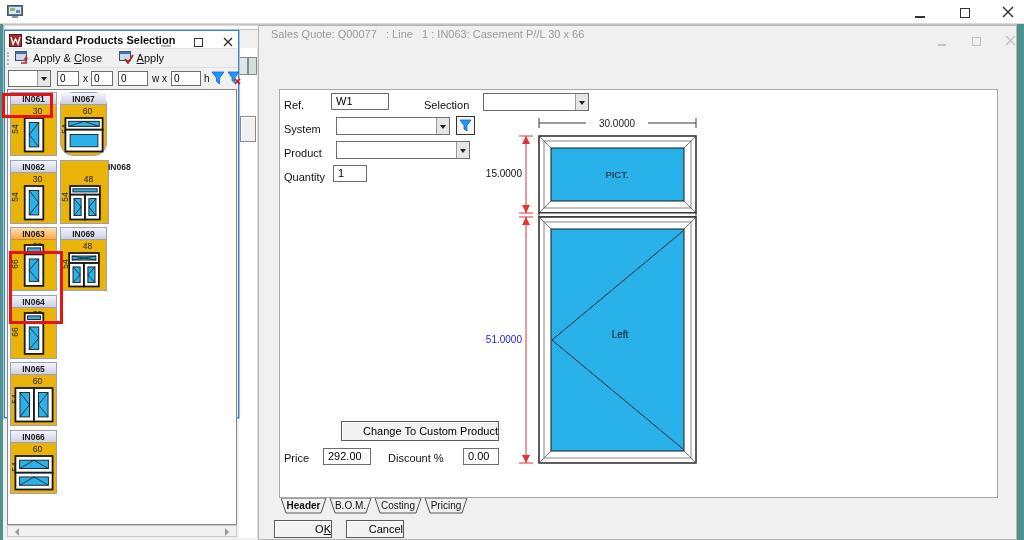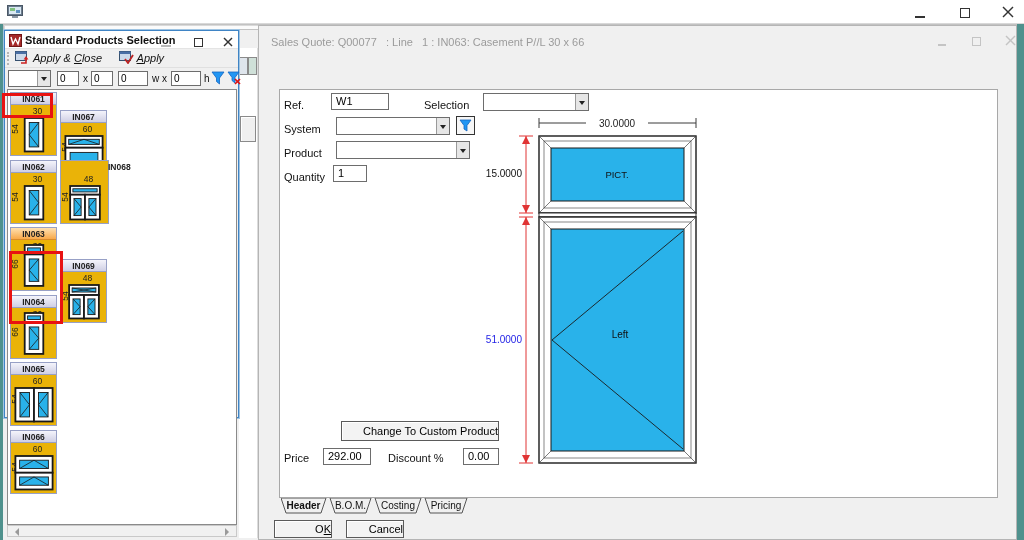--- a/index.html
+++ b/index.html
@@ -16,21 +16,21 @@
   .xline { stroke:#333; stroke-width:1.4; }
   #top-scrollbar { left:3px; top:24px; width:1014px; height:6px; background:#d9d9d9; border:1px solid #c2c2c2; }
   #top-scroll-thumb { left:1px; top:1px; width:985px; height:3px; background:#fbfbfb; position:absolute; }
   #client-area { left:3px; top:30px; width:1014px; height:510px; background:#f0f0f0; }
 
   
   #products-dialog { left:4px; top:30px; width:235px; height:388px; background:#f0f0f0; border:1px solid #3f84c5; box-shadow:0 0 0 1px #9fc4e2; }
   #pd-title { left:0; top:0; width:100%; height:18px; background:#ffffff; border-bottom:1px solid #e4e4e4; }
   #pd-title-text { left:20px; top:3px; font-size:11px; font-weight:bold; color:#111; }
   .pd-btn { top:2px; width:18px; height:14px; text-align:center; }
-  #pd-toolbar { left:0; top:18px; width:100%; height:19px; background:#f0f0f0; border-bottom:1px solid #e0e0e0;font-style:italic; }
+  #pd-toolbar { left:0; top:18px; width:100%; height:19px; background:#f0f0f0; border-bottom:1px solid #e0e0e0; }
   .grip { left:2px; top:3px; width:3px; height:13px; border-left:2px dotted #b5b5b5; }
   .tbtn { display:inline-flex; align-items:center; gap:3px; font-size:11px; padding:1px 3px; margin-top:1px; color:#111; }
   .tbtn .u, .u { text-decoration:underline; }
   #pd-filter { left:0; top:37px; width:100%; height:21px; background:#f0f0f0; }
   .inp { background:#fff; border:1px solid #6d6d6d; font-size:10px; padding:1px 2px; white-space:pre; overflow:hidden; line-height:12px; }
   .selbox { background:#fff; border:1px solid #6d6d6d; font-size:10px; padding-right:14px; white-space:pre; overflow:hidden; }
   .ddbtn { position:absolute; right:0px; top:0px; bottom:0px; width:13px; background:#e6e6e6; border-left:1px solid #9a9a9a; display:flex; align-items:center; justify-content:center; }
   .ddbtn::after { content:''; border:3.5px solid transparent; border-top:4.5px solid #222; margin-top:4px; }
   .lblsm { font-size:10px; color:#111; }
   .annot { border:3px solid #e81212; background:transparent; pointer-events:none; }
@@ -47,21 +47,21 @@
   .sarr.l { left:3px; border-right-color:#9a9a9a; }
   .sarr.r { right:3px; border-left-color:#9a9a9a; }
 
   
   #bg-strip { left:239px; top:48px; width:19px; height:490px; background:#ffffff; border-right:1px solid #dcdcdc; }
   .bg-iconbtn { top:9px; width:9px; height:18px; background:#dfe5ec; border:1px solid #8a8a8a; }
   #bg-btn-frag { left:1px; top:68px; width:16px; height:26px; background:#f0f0f0; border:1px solid #8a8a8a; box-shadow:inset 1px 1px 0 #fff; }
 
   
   #quote-dialog { left:258px; top:25px; width:759px; height:515px; background:#f0f0f0; border:1px solid #b5b5b5; }
-  #qd-title-text { left:12px; top:10px; font-size:11px; color:#9b9b9b; white-space:pre; }
+  #qd-title-text { left:12px; top:2px; font-size:11px; color:#9b9b9b; white-space:pre; }
   .qd-btn { top:6px; width:22px; height:14px; text-align:center; color:#bdbdbd; }
   .glyph-min-dis { display:inline-block; width:8px; height:2px; background:#c4c4c4; margin-top:6px; }
   .glyph-max-dis { display:inline-block; width:9px; height:9px; border:1.5px solid #c4c4c4; margin-top:2px; }
   #qd-panel { left:20px; top:63px; width:719px; height:409px; background:#ffffff; border:1px solid #a8a8a8; }
   .lbl { position:absolute; font-size:11px; color:#111; }
   .finp { position:absolute; background:#fff; border:1px solid #6d6d6d; font-size:11px; padding:1px 4px; white-space:pre; overflow:hidden; line-height:13px; }
   .fsel { position:absolute; background:#fff; border:1px solid #6d6d6d; font-size:11px; white-space:pre; overflow:hidden; }
   .sqbtn { position:absolute; background:#f3f3f3; border:1px solid #5a5a5a; font-size:11px; text-align:right; box-shadow:inset 1px 1px 0 #fff; }
   #funnel-btn { left:197px; top:90px; width:19px; height:19px; background:#f6f6f6; border:1px solid #333; display:flex; align-items:center; justify-content:center; }
   svg text { font-family:"Liberation Sans",sans-serif; }
@@ -293,21 +293,21 @@
         <div class="prod-hd">IN061</div>
         <div class="prod-w">30</div>
         <div class="prod-hh">54</div>
         <svg width="22.6" height="37.48" viewBox="-2 -2 22.6 37.48" class="prod-svg">
           <rect x="0" y="0" width="18.6" height="33.48" fill="#fff" stroke="#1a1a1a" stroke-width="1.8"></rect>
           <rect x="4.548" y="4.548" width="9.504000000000001" height="24.383999999999997" fill="#29b2ea" stroke="#1a1a1a" stroke-width="0.9"></rect>
           <line x1="14.052000000000001" y1="4.548" x2="4.548" y2="16.74" stroke="#1a1a1a" stroke-width="0.8"></line>
           <line x1="4.548" y1="16.74" x2="14.052000000000001" y2="28.931999999999995" stroke="#1a1a1a" stroke-width="0.8"></line>
         </svg>
       </div>
-      <div class="prod" style="left: 52px; top: 20px;">
+      <div class="prod" style="left: 52px; top: 2px; border-radius: 13px;">
         <div class="prod-hd">IN067</div>
         <div class="prod-w">60</div>
         <div class="prod-hh">54</div>
         <svg width="41.2" height="37.48" viewBox="-2 -2 41.2 37.48" class="prod-svg">
           <rect x="0" y="0" width="37.2" height="11.717999999999998" fill="#fff" stroke="#1a1a1a" stroke-width="1.8"></rect>
           <rect x="3.30924" y="3.30924" width="30.581520000000005" height="5.099519999999998" fill="#29b2ea" stroke="#1a1a1a" stroke-width="0.9"></rect>
           <line x1="3.30924" y1="8.408759999999997" x2="18.6" y2="3.30924" stroke="#1a1a1a" stroke-width="0.8"></line>
           <line x1="18.6" y1="3.30924" x2="33.89076000000001" y2="8.408759999999997" stroke="#1a1a1a" stroke-width="0.8"></line>
           <rect x="0" y="11.717999999999998" width="37.2" height="21.762" fill="#fff" stroke="#1a1a1a" stroke-width="1.8"></rect>
           <rect x="4.7" y="16.418" width="27.800000000000004" height="12.362" fill="#29b2ea" stroke="#1a1a1a" stroke-width="0.9"></rect>
@@ -347,21 +347,21 @@
         <div class="prod-hh">66</div>
         <svg width="22.6" height="44.92" viewBox="-2 -2 22.6 44.92" class="prod-svg">
           <rect x="0" y="0" width="18.6" height="9.4116" fill="#fff" stroke="#1a1a1a" stroke-width="1.8"></rect>
           <rect x="2.894088" y="2.894088" width="12.811824000000001" height="3.623424" fill="#29b2ea" stroke="#1a1a1a" stroke-width="0.9"></rect>
           <rect x="0" y="9.4116" width="18.6" height="31.5084" fill="#fff" stroke="#1a1a1a" stroke-width="1.8"></rect>
           <rect x="4.548" y="13.9596" width="9.504000000000001" height="22.4124" fill="#29b2ea" stroke="#1a1a1a" stroke-width="0.9"></rect>
           <line x1="14.052000000000001" y1="13.9596" x2="4.548" y2="25.1658" stroke="#1a1a1a" stroke-width="0.8"></line>
           <line x1="4.548" y1="25.1658" x2="14.052000000000001" y2="36.372" stroke="#1a1a1a" stroke-width="0.8"></line>
         </svg>
       </div>
-      <div class="prod" style="left: 52px; top: 137px; margin-top: 32px;">
+      <div class="prod" style="left: 52px; top: 137px;">
         <div class="prod-hd">IN069</div>
         <div class="prod-w">48</div>
         <div class="prod-hh">54</div>
         <svg width="33.76" height="37.48" viewBox="-2 -2 33.76 37.48" class="prod-svg">
           <rect x="0" y="0" width="29.759999999999998" height="10.043999999999999" fill="#fff" stroke="#1a1a1a" stroke-width="1.8"></rect>
           <rect x="3.0079199999999995" y="3.0079199999999995" width="23.74416" height="4.02816" fill="#29b2ea" stroke="#1a1a1a" stroke-width="0.9"></rect>
           <line x1="3.0079199999999995" y1="3.0079199999999995" x2="26.75208" y2="7.036079999999999" stroke="#1a1a1a" stroke-width="0.8"></line>
           <line x1="3.0079199999999995" y1="7.036079999999999" x2="26.75208" y2="3.0079199999999995" stroke="#1a1a1a" stroke-width="0.8"></line>
           <rect x="0" y="10.043999999999999" width="14.879999999999999" height="23.435999999999996" fill="#fff" stroke="#1a1a1a" stroke-width="1.8"></rect>
           <rect x="3.8784" y="13.9224" width="7.123199999999999" height="15.679199999999996" fill="#29b2ea" stroke="#1a1a1a" stroke-width="0.9"></rect>

